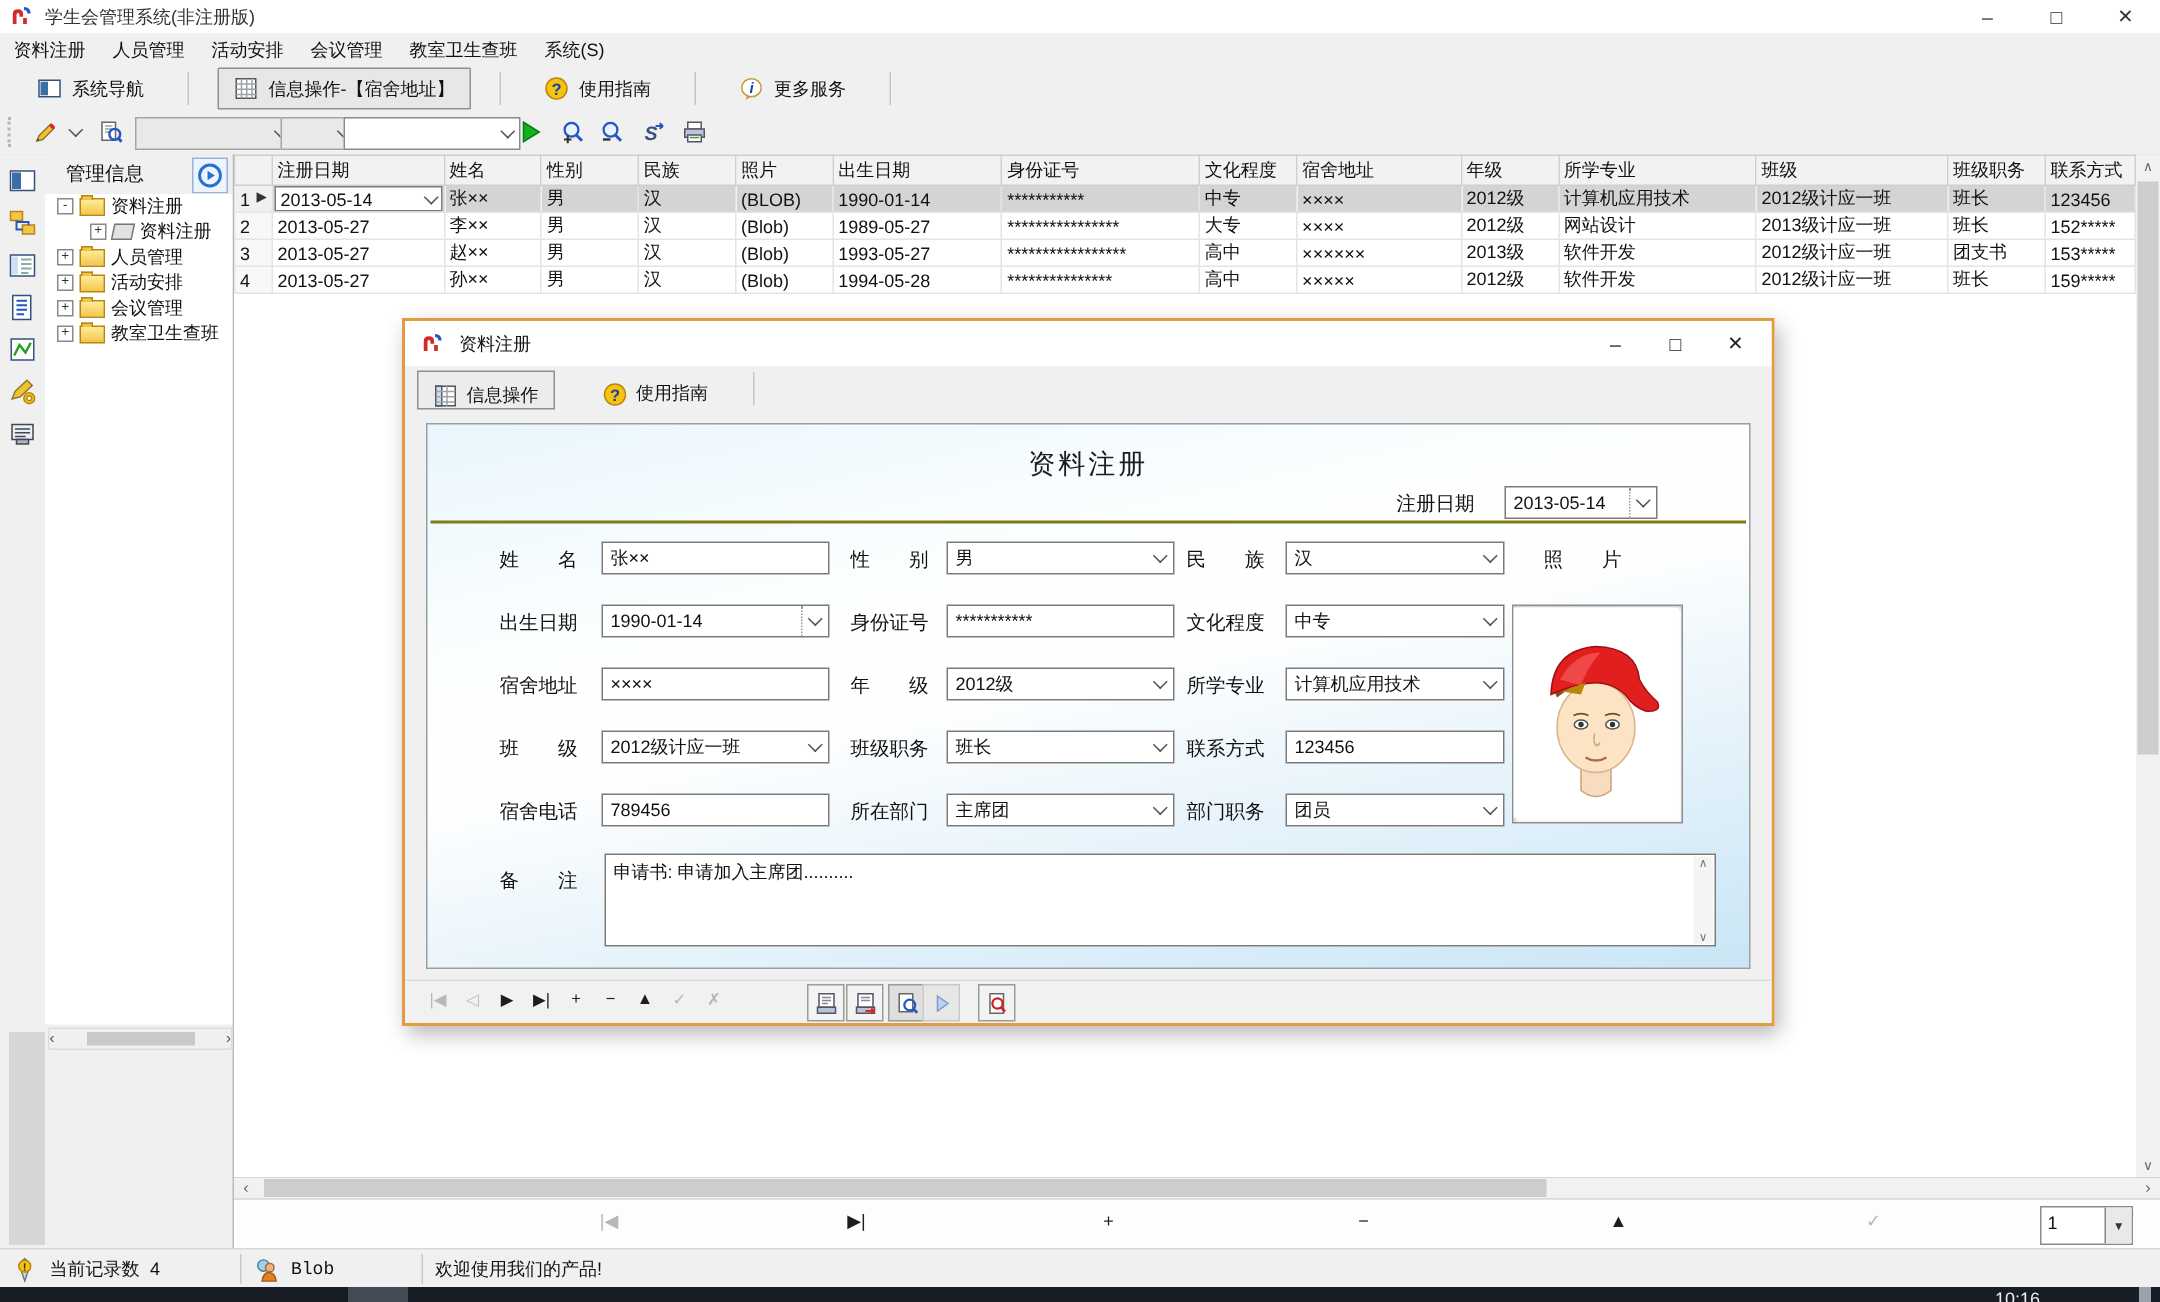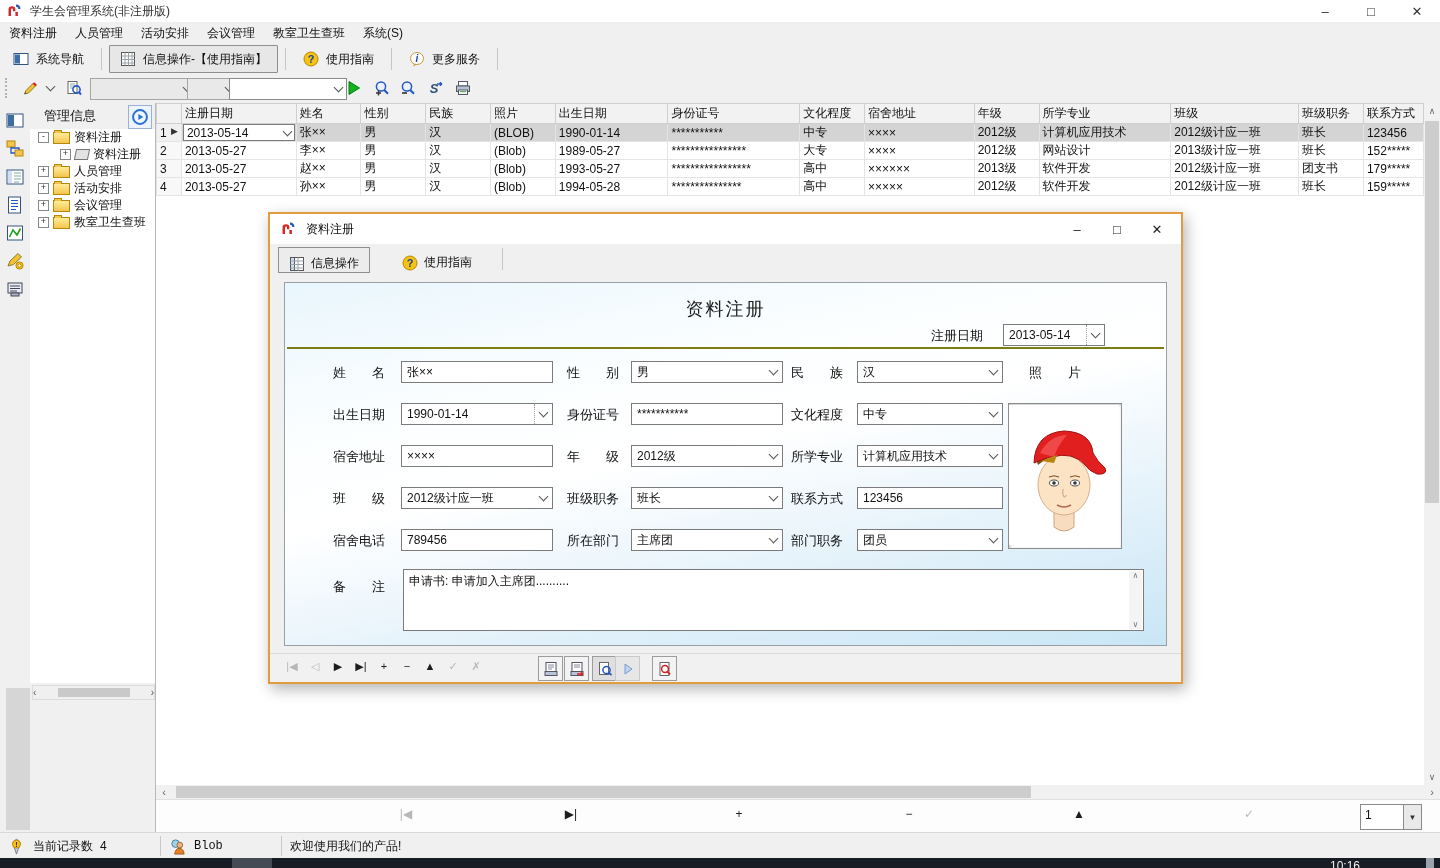--- a/index.html
+++ b/index.html
@@ -11,21 +11,21 @@
   .titlebar .ttl{margin-left:8px;color:#333;}
   .winbtns{position:absolute;right:0;top:0;height:22px;display:flex;}
   .winbtn{width:46px;height:22px;display:flex;align-items:center;justify-content:center;color:#333;font-size:13px;}
 
   
   .menubar{position:absolute;left:0;top:22px;width:1440px;height:22px;background:#f0f0f0;display:flex;align-items:center;border-bottom:1px solid #e3e3e3;}
   .menu-item{padding:0 9px;height:22px;line-height:22px;}
 
   
   .toolbar1{position:absolute;left:0;top:44px;width:1440px;height:30px;background:#f0f0f0;border-bottom:1px solid #dcdcdc;display:flex;align-items:center;}
-  .tbtn{display:flex;align-items:center;gap:7px;height:26px;padding:0 10px;margin:0 3px;}
+  .tbtn{display:flex;align-items:center;gap:7px;height:26px;padding:0 10px;margin:0 15px;}
   .tbtn.pressed{border:1px solid #8f8f8f;background:#e7e7e7;border-radius:1px;}
   .vsep{width:1px;height:22px;background:#c6c6c6;margin:0 4px;}
   .icon16{width:16px;height:16px;flex:0 0 16px;}
 
   
   .toolbar2{position:absolute;left:0;top:74px;width:1440px;height:29px;background:#f0f0f0;border-bottom:1px solid #d4d4d4;}
   .handle{position:absolute;left:5px;top:4px;width:4px;height:20px;border-left:2px dotted #b4b4b4;}
   .tb2btn{position:absolute;top:3px;height:22px;display:flex;align-items:center;justify-content:center;}
   .combo{position:absolute;top:4px;height:20px;border:1px solid #8a8a8a;background:#fff;display:flex;align-items:center;justify-content:space-between;padding:0 4px;}
   .combo.gray{background:#e9e9e9;border-color:#a5a5a5;}
@@ -152,21 +152,21 @@
         <rect x="2" y="3.5" width="5" height="9" fill="#3a6ea5"></rect>
       </svg>
       <span>系统导航</span>
     </div>
     <div class="vsep"></div>
     <div class="tbtn pressed">
       <svg class="icon16" viewBox="0 0 16 16">
         <rect x="1.5" y="1.5" width="13" height="13" fill="#fff" stroke="#555"></rect>
         <path d="M1.5 5 H14.5 M1.5 8.5 H14.5 M1.5 12 H14.5 M5 1.5 V14.5 M8.5 1.5 V14.5 M12 1.5 V14.5" stroke="#9aa4ad" stroke-width="1"></path>
       </svg>
-      <span>信息操作-【使用指南】</span>
+      <span>信息操作-【宿舍地址】</span>
     </div>
     <div class="vsep"></div>
     <div class="tbtn">
       <svg class="icon16" viewBox="0 0 16 16">
         <circle cx="8" cy="8" r="7" fill="#f6c40e" stroke="#b8860b"></circle>
         <text x="8" y="12" font-size="11" font-weight="bold" fill="#1a3faa" text-anchor="middle">?</text>
       </svg>
       <span>使用指南</span>
     </div>
     <div class="vsep"></div>
@@ -417,21 +417,21 @@
         <td>汉</td>
         <td>(Blob)</td>
         <td>1993-05-27</td>
         <td>*****************</td>
         <td>高中</td>
         <td>××××××</td>
         <td>2013级</td>
         <td>软件开发</td>
         <td>2012级计应一班</td>
         <td>团支书</td>
-        <td>179*****</td>
+        <td>153*****</td>
       </tr>
       <tr>
         <td class="numcell">4</td>
         <td>2013-05-27</td>
         <td>孙××</td>
         <td>男</td>
         <td>汉</td>
         <td>(Blob)</td>
         <td>1994-05-28</td>
         <td>***************</td>

